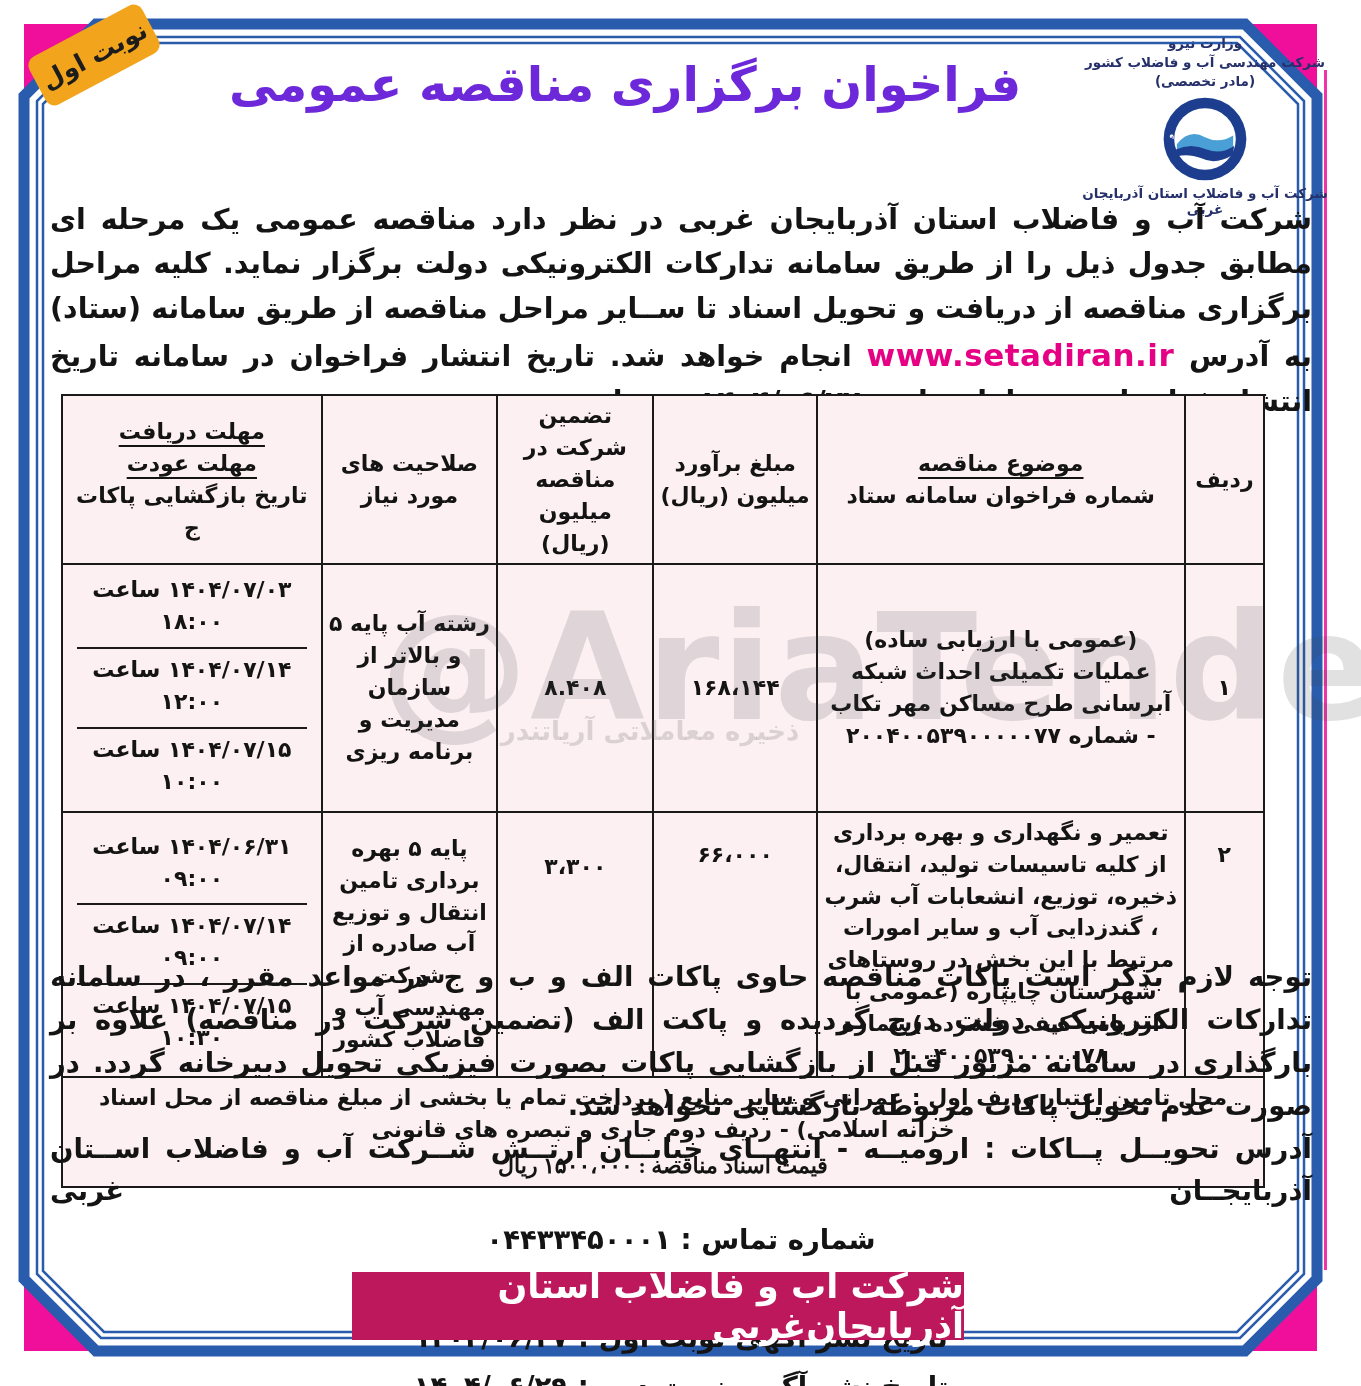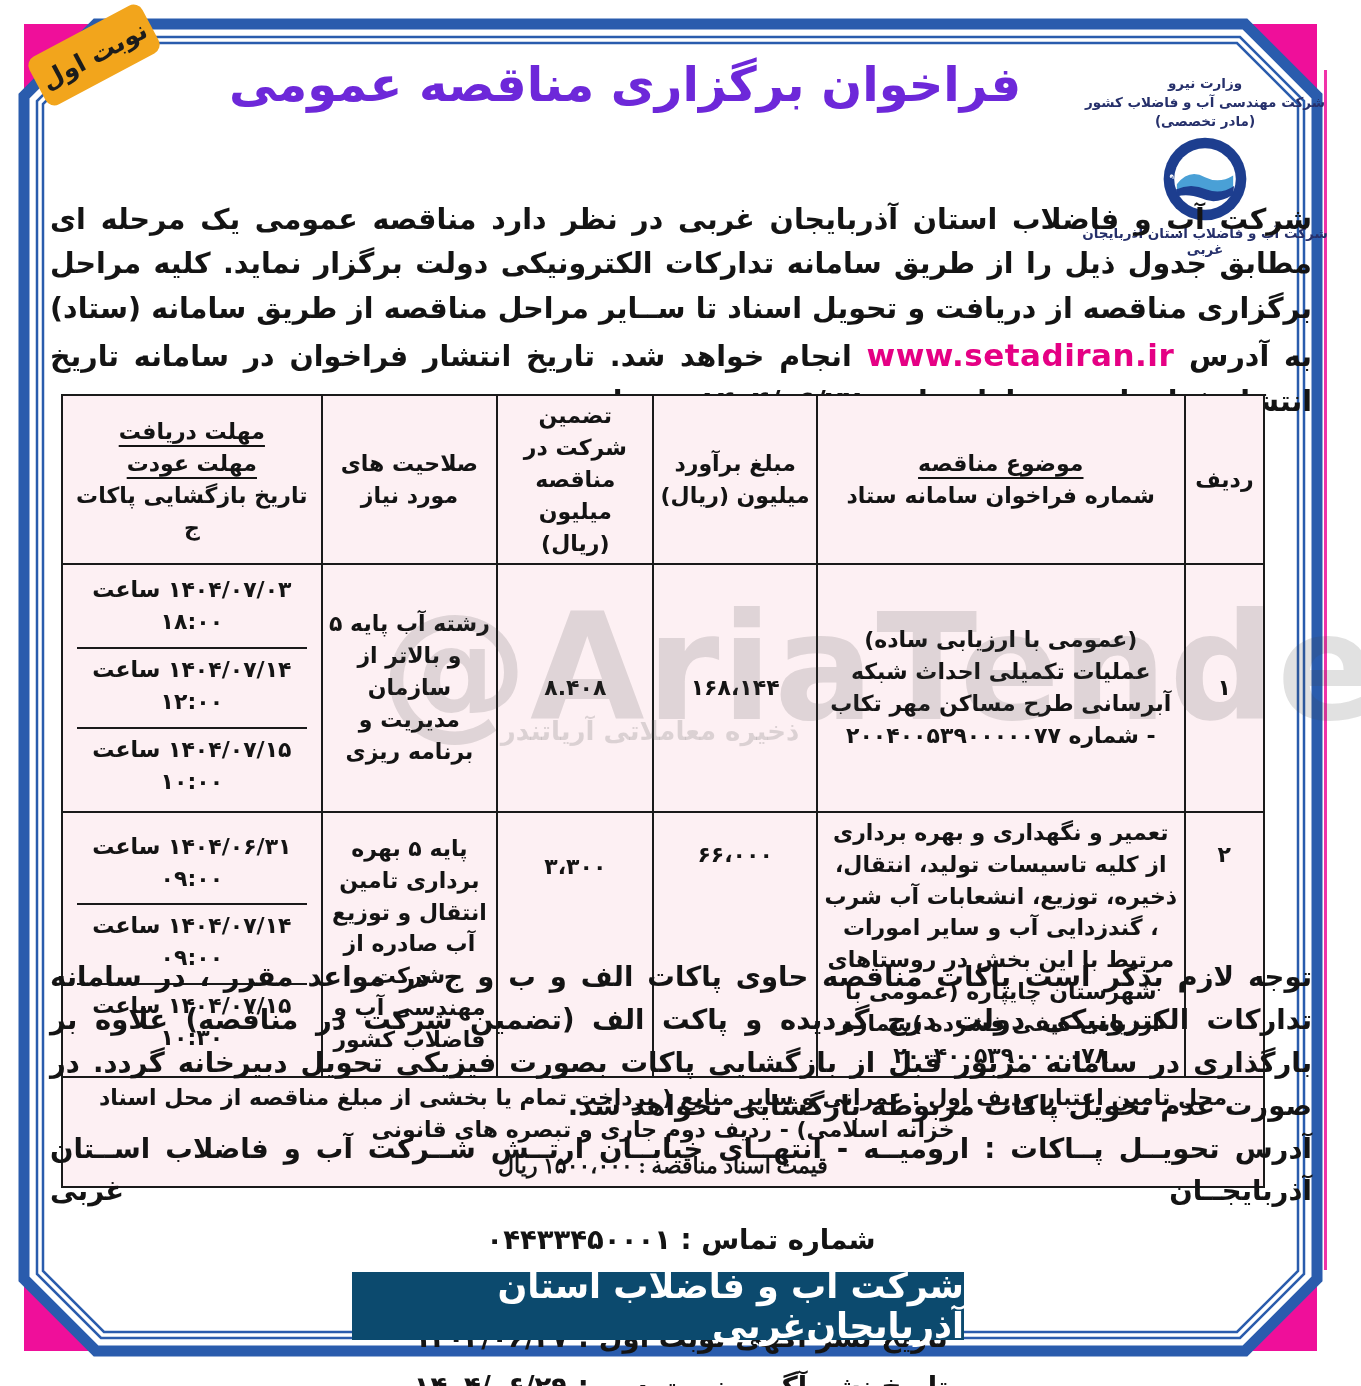--- a/index.html
+++ b/index.html
@@ -17,21 +17,21 @@
     font-size:25px;font-weight:bold;color:#1c1c1c;z-index:6;
   }
   
   .main-title{
     position:absolute;top:56px;left:150px;width:950px;text-align:center;
     font-size:48px;font-weight:bold;color:#6d28d9;z-index:2;letter-spacing:-1px;
   }
   
   .letterhead{
     position:absolute;top:34px;left:1082px;width:246px;text-align:center;
-    color:#26306b;z-index:2;font-weight:bold;margin-top:40px;
+    color:#26306b;z-index:2;font-weight:bold;
   }
   .lh-line{font-size:13.5px;line-height:1.4;}
   .logo-wrap{margin:4px auto 2px;width:88px;height:88px;}
   .lh-company{font-size:13.5px;margin-top:2px;color:#26306b;}
   
   .intro{
     position:absolute;top:198px;left:34px;width:1262px;padding:0 16px;
     font-size:28.5px;font-weight:600;line-height:1.56;text-align:justify;z-index:2;
   }
   .intro .url{color:#e50084;font-weight:bold;font-size:31px;direction:ltr;unicode-bidi:isolate;letter-spacing:.5px;}
@@ -66,21 +66,21 @@
   
   .notes{
     position:absolute;top:920px;left:34px;width:1262px;padding:0 16px;z-index:2;
     font-size:27.5px;font-weight:600;line-height:1.56;
   }
   .notes .para{text-align:justify;margin-top:35px;}
   .notes .addr{text-align:justify;text-align-last:justify;}
   .notes .cline{text-align:center;margin-top:6px;}
   
   .banner{
-    position:absolute;top:1272px;left:352px;width:612px;height:68px;background:#0c4a6e;
+    position:absolute;top:1272px;left:352px;width:612px;height:68px;background:#be185d;
     color:#ffffff;display:flex;align-items:center;justify-content:center;
     font-size:35px;font-weight:bold;z-index:5;
   }
 </style>
 </head>
 <body>
 
 <svg class="frame-svg" width="1361" height="1386" viewBox="0 0 1361 1386">
 
   <polygon points="24,24 120,24 24,120" fill="#ef0f9a"></polygon>

